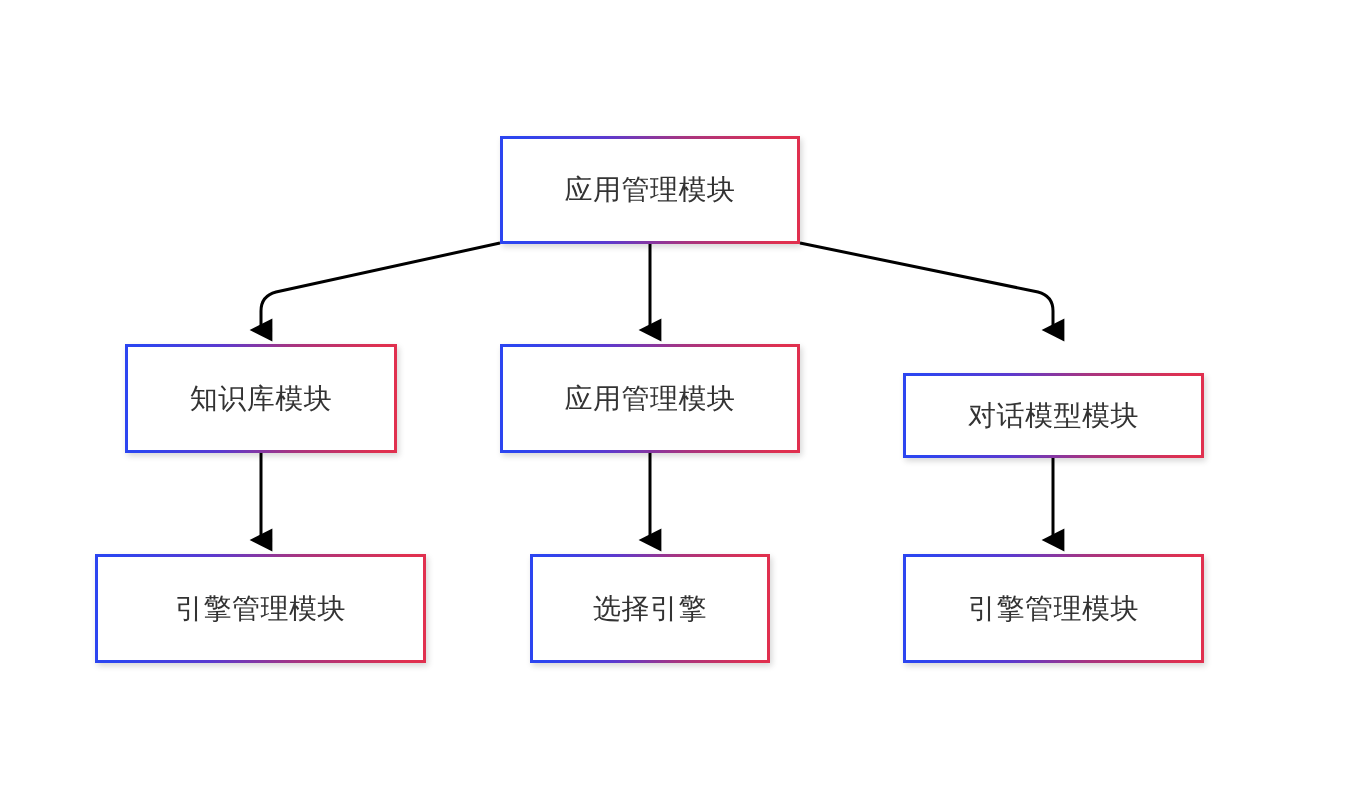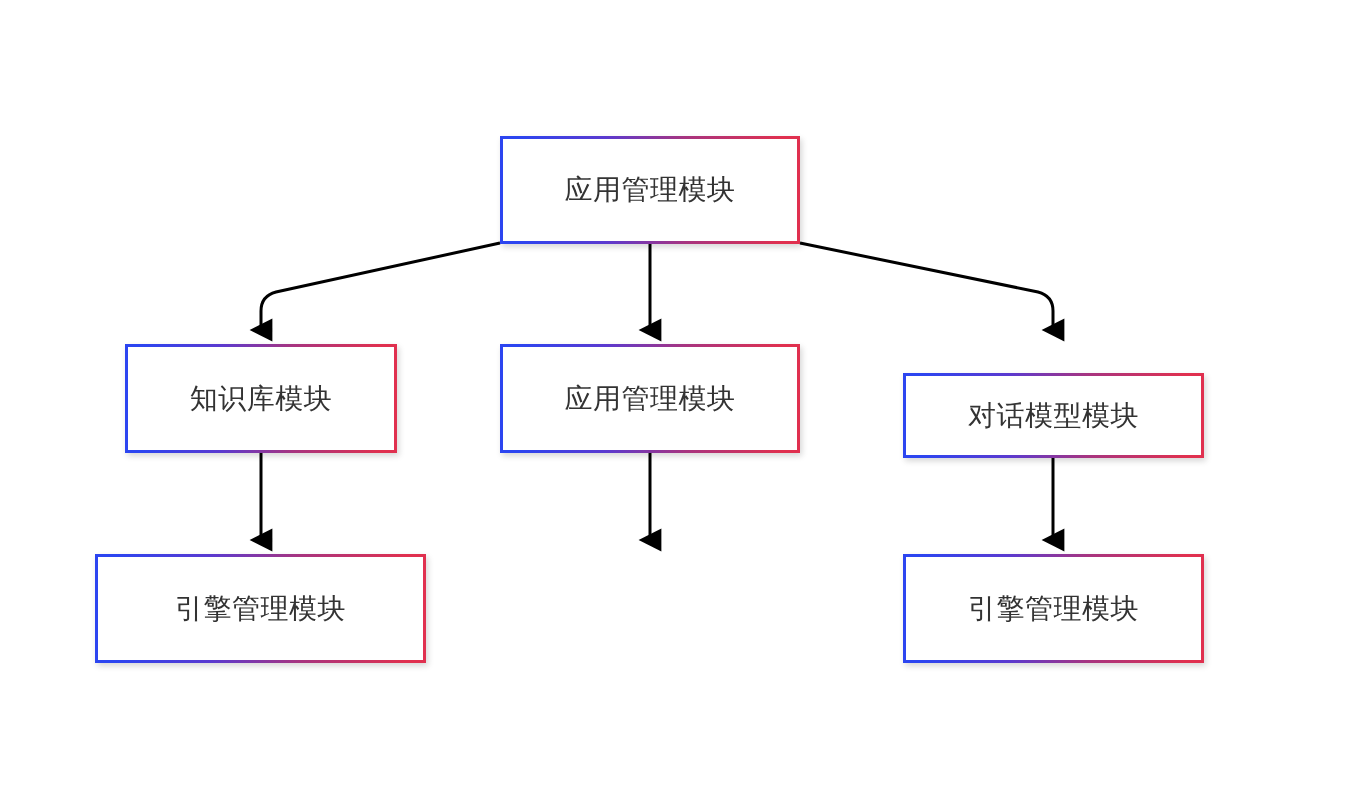--- a/index.html
+++ b/index.html
@@ -131,20 +131,25 @@
       <span class="node-label">对话模型模块</span>
     </div>
   </div>
 
   <div class="node" id="node-kb-info">
     <div class="node-inner">
       <span class="node-label">引擎管理模块</span>
     </div>
   </div>
 
+  <div class="node" id="node-sel-eng">
+    <div class="node-inner">
+      <span class="node-label">选择引擎</span>
+    </div>
+  </div>
 
   <div class="node" id="node-cfg-model">
     <div class="node-inner">
       <span class="node-label">引擎管理模块</span>
     </div>
   </div>
 
 </div>
 
 </body></html>

